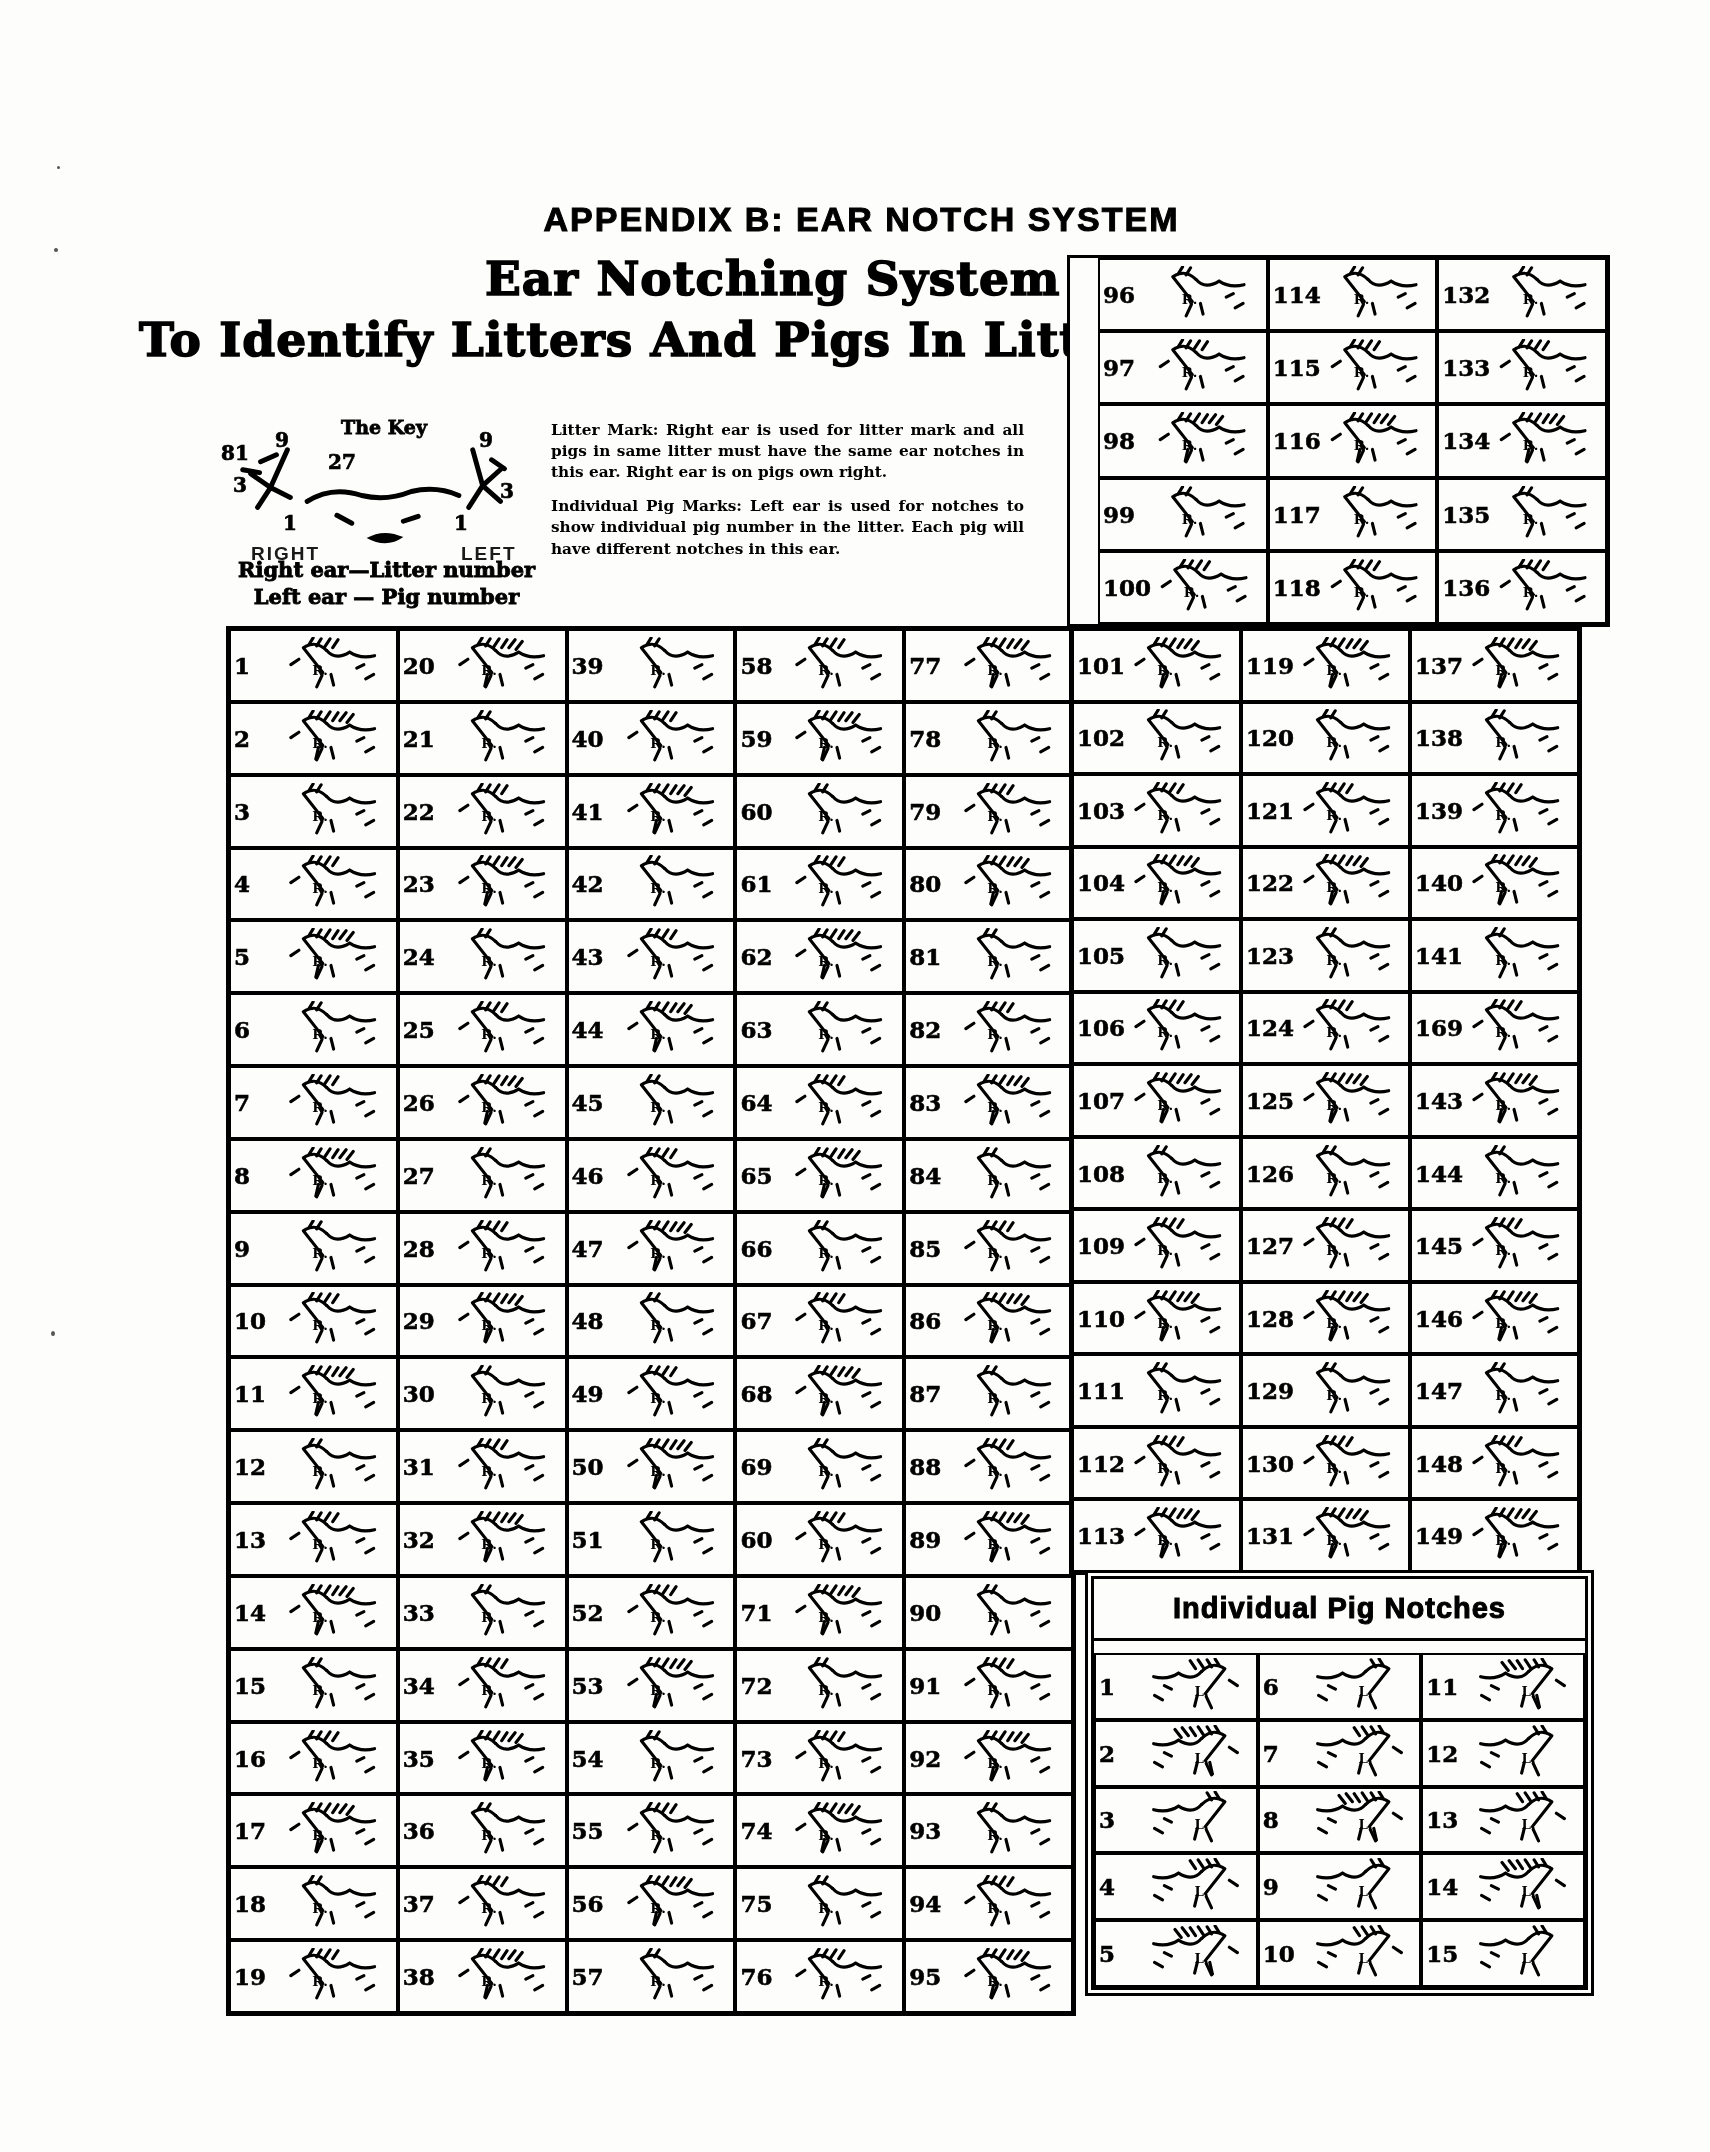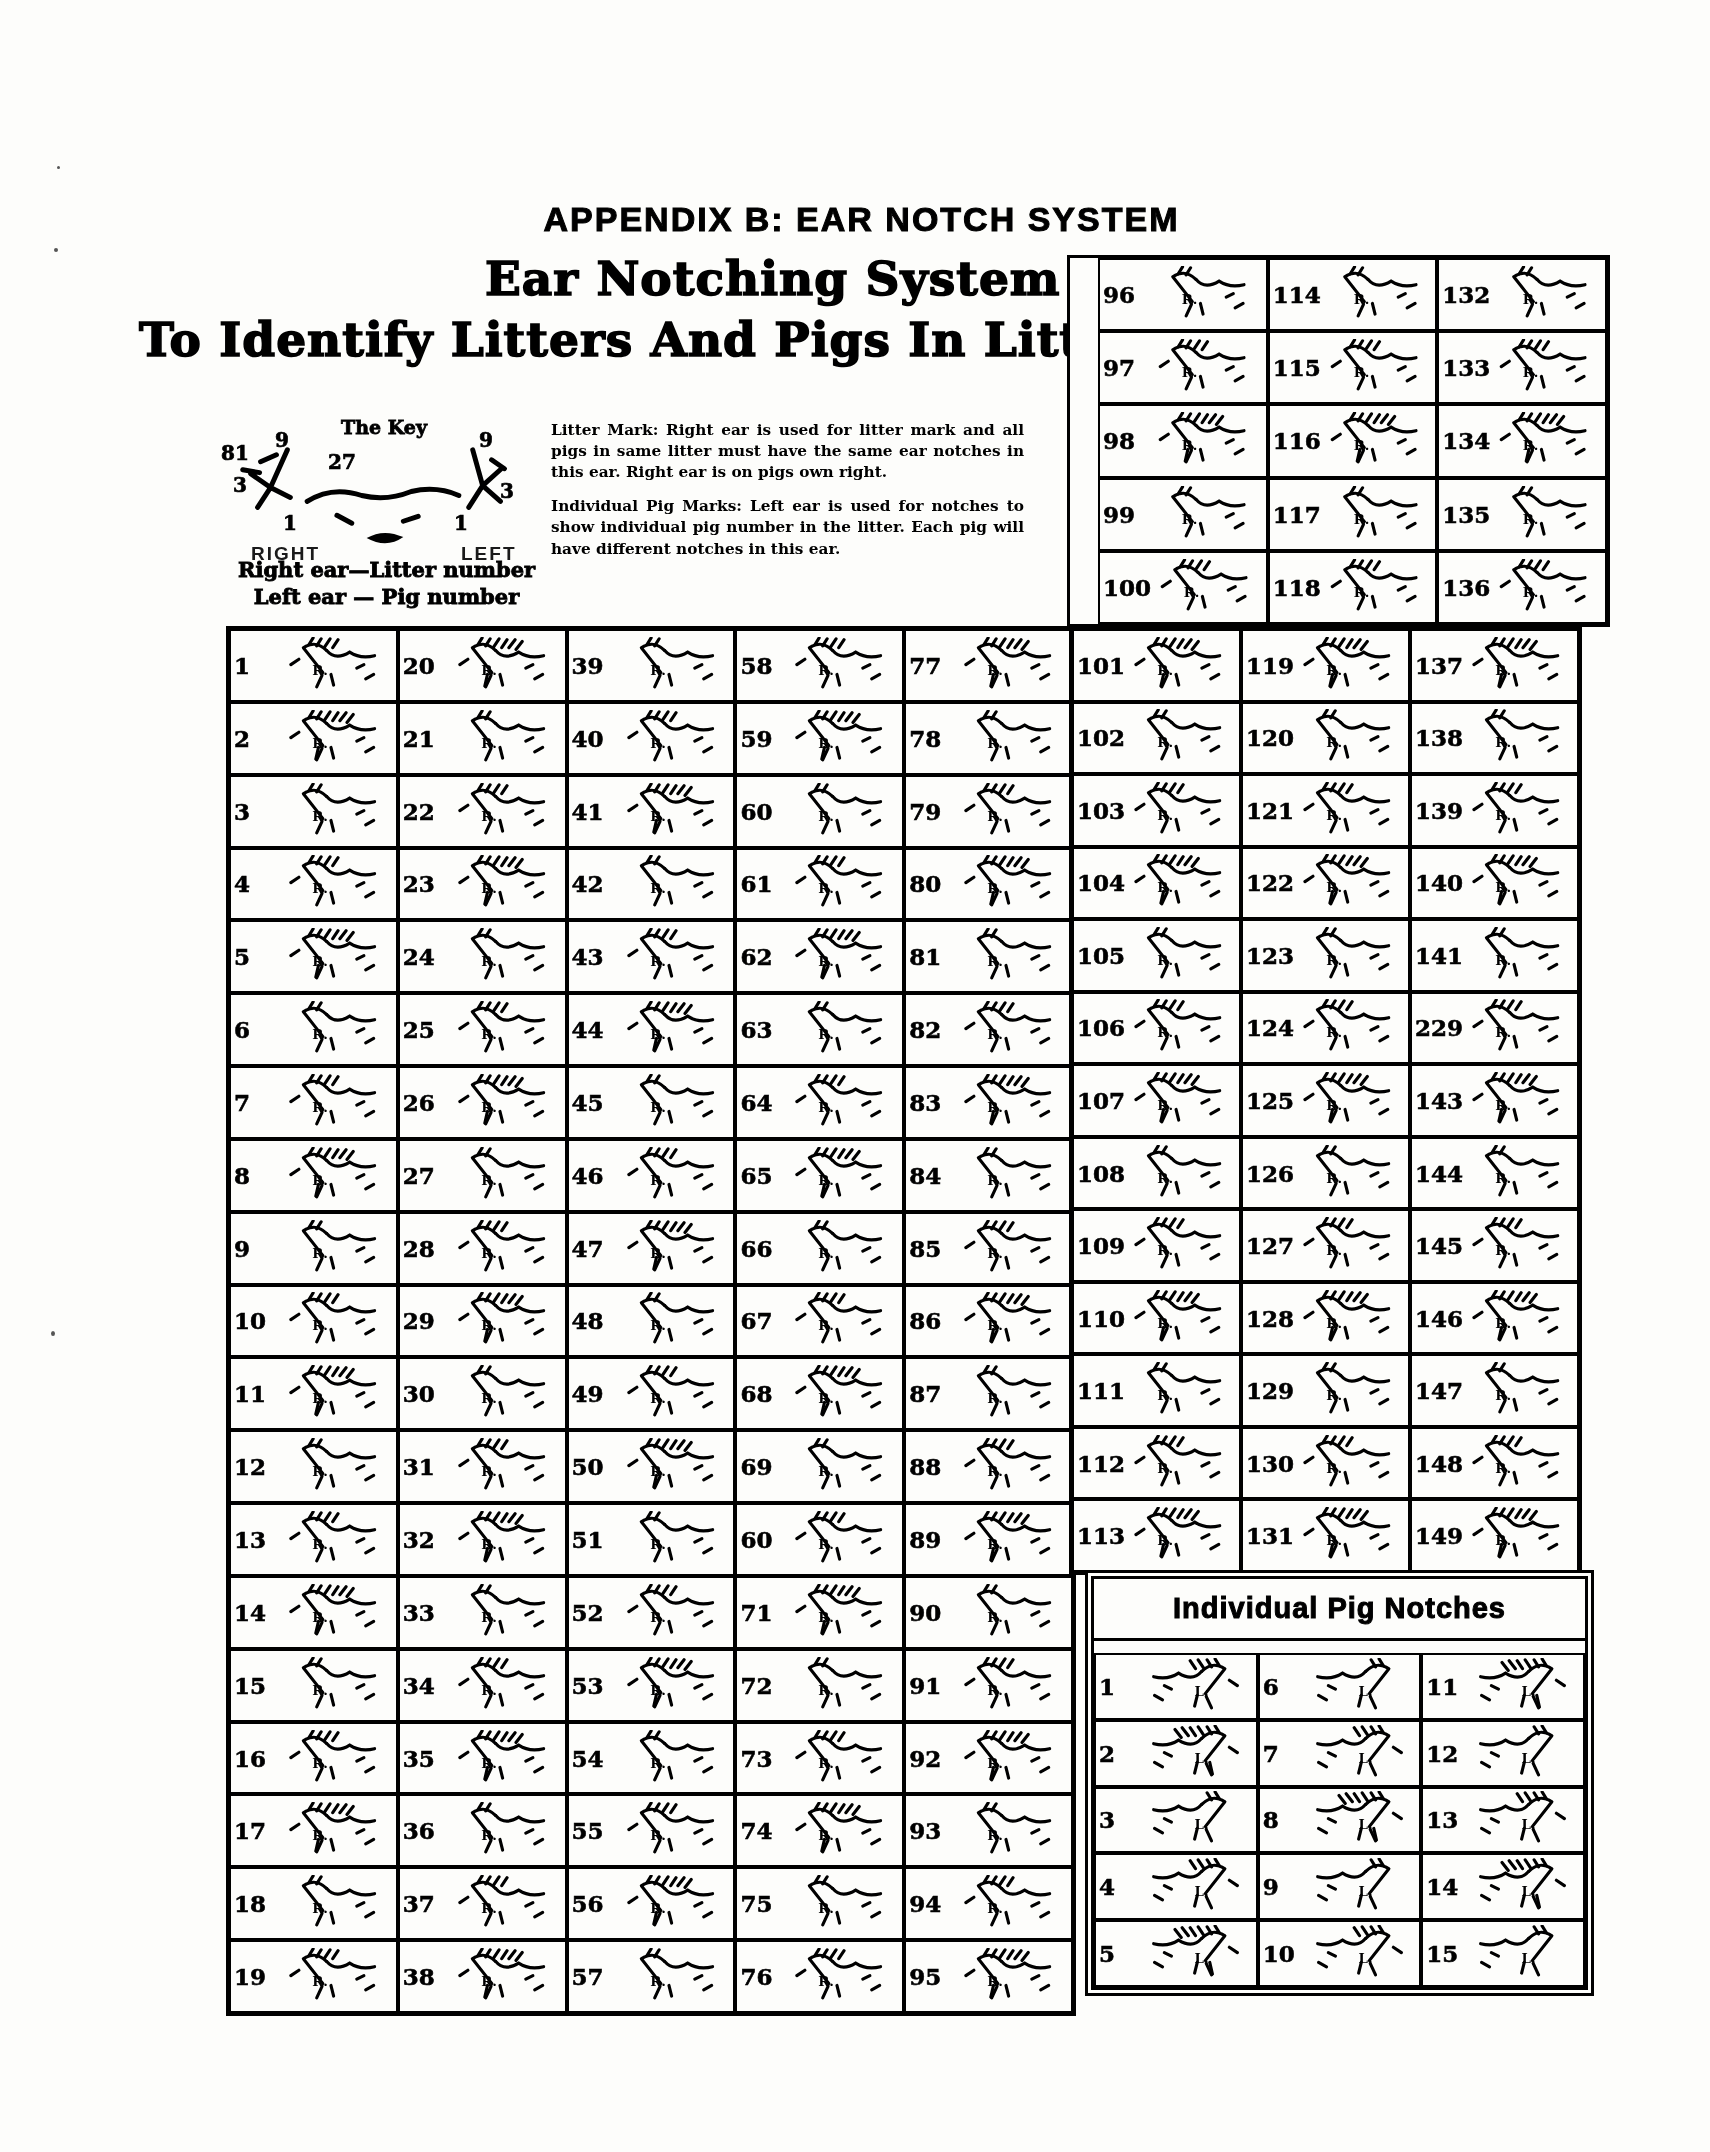--- a/index.html
+++ b/index.html
@@ -944,21 +944,21 @@
           <use href="#l1"></use>
         </svg>
       </div>
       <div class="cell">
         <span class="num">124</span>
         <svg viewBox="0 0 120 64" preserveAspectRatio="xMidYMid meet" class="glyph">
           <use href="#l1"></use>
         </svg>
       </div>
       <div class="cell">
-        <span class="num">229</span>
+        <span class="num">169</span>
         <svg viewBox="0 0 120 64" preserveAspectRatio="xMidYMid meet" class="glyph">
           <use href="#l1"></use>
         </svg>
       </div>
       <div class="cell">
         <span class="num">107</span>
         <svg viewBox="0 0 120 64" preserveAspectRatio="xMidYMid meet" class="glyph">
           <use href="#l2"></use>
         </svg>
       </div>

